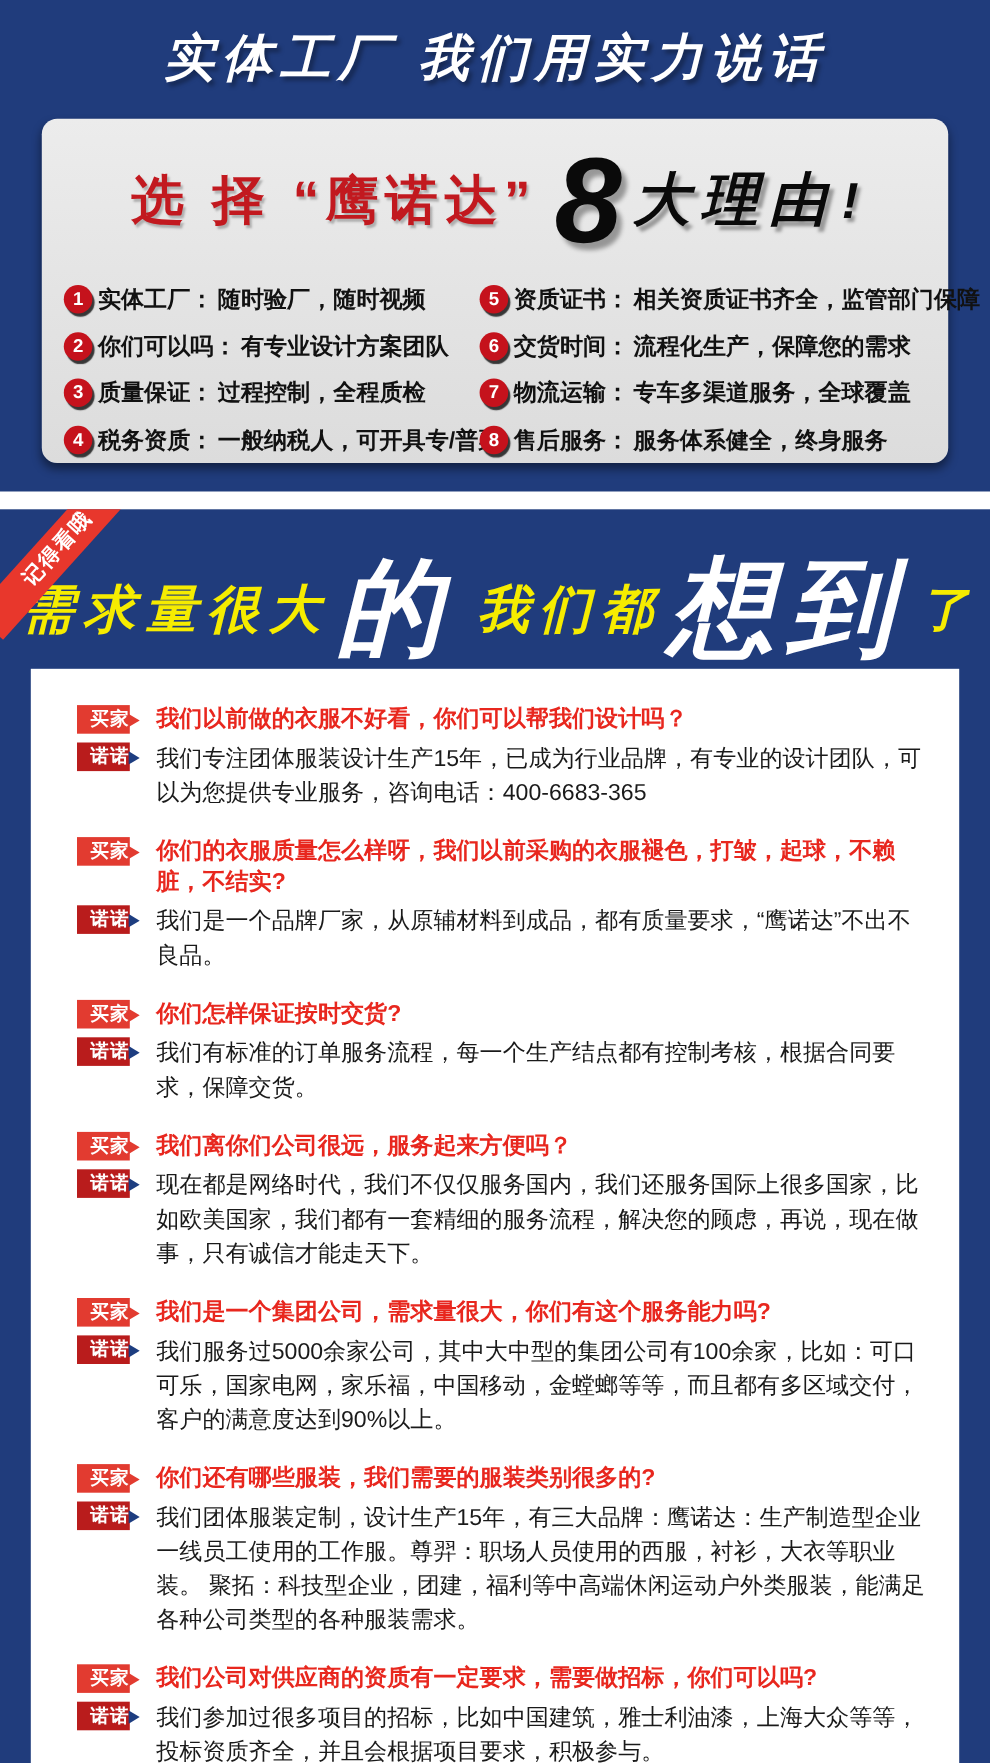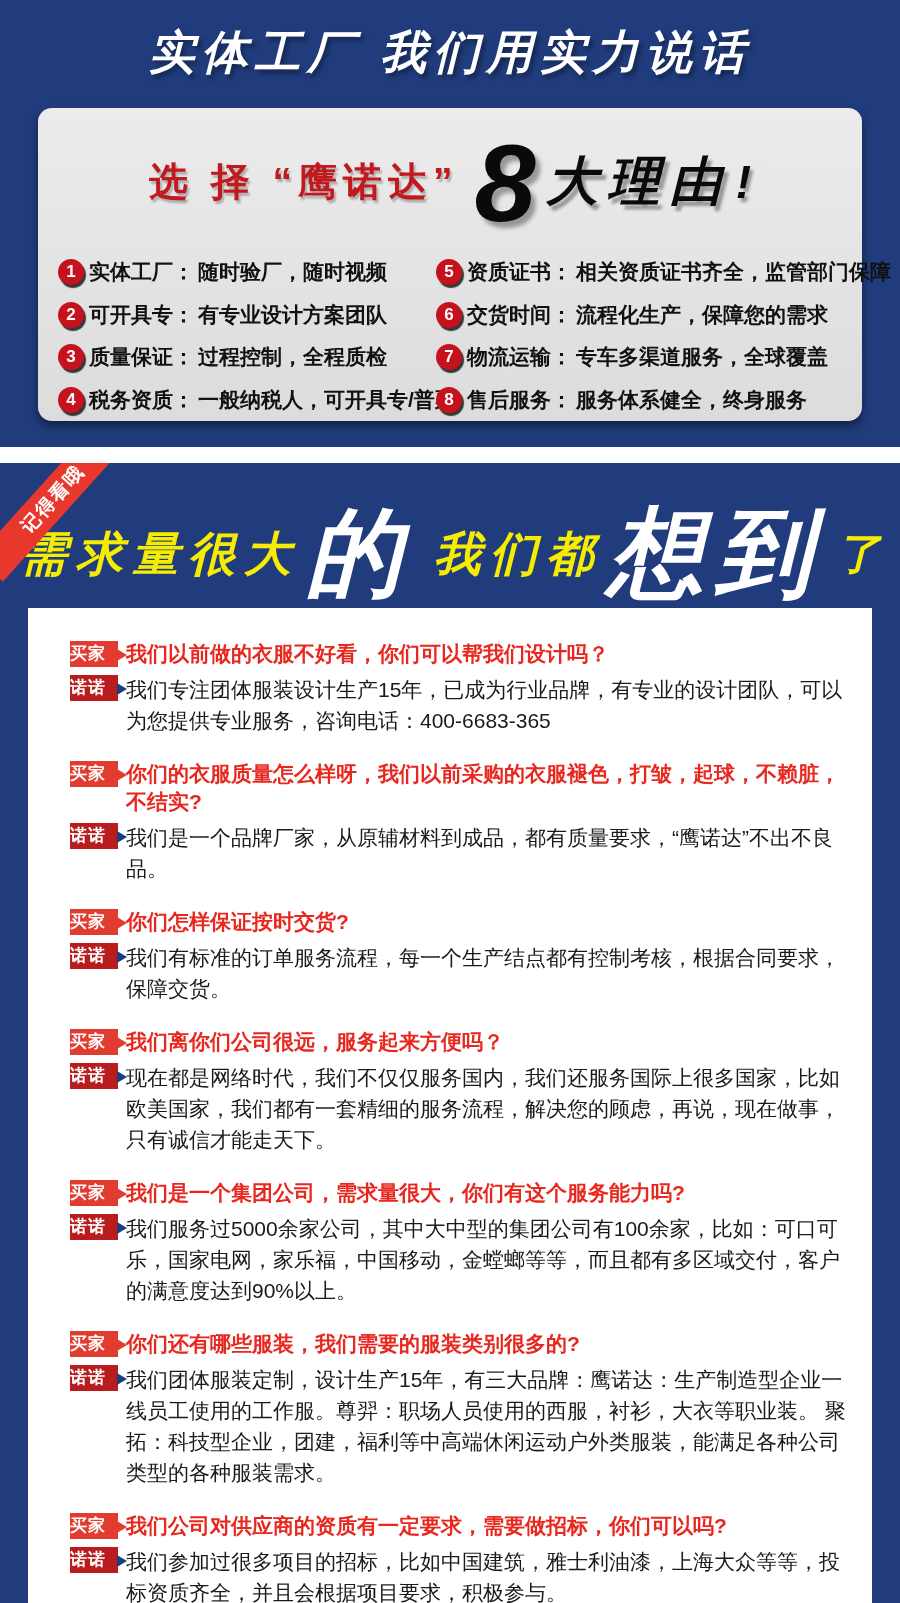--- a/index.html
+++ b/index.html
@@ -36,21 +36,21 @@
     padding:16px 18px 0 18px;
   }
   .card-title{
     display:flex;
     align-items:center;
     justify-content:center;
     height:116px;
   }
   .t-red{
     color:#c2191f;
-    font-size:39px;
+    font-size:48px;
     font-weight:900;
     letter-spacing:6px;
     text-shadow:2px 3px 2px rgba(0,0,0,0.25);
   }
   .t-8{
     color:#0a0a0a;
     font-size:110px;
     font-weight:900;
     font-style:italic;
     line-height:0.9;
@@ -175,25 +175,25 @@
     display:flex;
     align-items:flex-start;
   }
   .qrow{margin-bottom:6px;}
   .tag{
     flex:0 0 48px;
     width:48px;height:26px;
     color:#ffffff;
     font-size:17px;
     font-weight:bold;
-    text-align:left;
+    text-align:right;
     line-height:26px;
     letter-spacing:1px;
     position:relative;
-    margin-right:8px;
+    margin-right:24px;
     margin-top:1px;
   }
   .tag::after{
     content:"";
     position:absolute;
     right:-9px;top:8px;
     border-top:6px solid transparent;
     border-bottom:6px solid transparent;
   }
   .tag-buyer{background:#e23b30;}
@@ -226,21 +226,21 @@
     </div>
     <div class="reasons">
       <div class="rcol">
         <div class="ritem">
           <span class="num">1</span>
           <span class="rlabel">实体工厂：</span>
           <span class="rtext">随时验厂，随时视频</span>
         </div>
         <div class="ritem">
           <span class="num">2</span>
-          <span class="rlabel">可开具专：</span>
+          <span class="rlabel">你们可以吗：</span>
           <span class="rtext">有专业设计方案团队</span>
         </div>
         <div class="ritem">
           <span class="num">3</span>
           <span class="rlabel">质量保证：</span>
           <span class="rtext">过程控制，全程质检</span>
         </div>
         <div class="ritem">
           <span class="num">4</span>
           <span class="rlabel">税务资质：</span>

